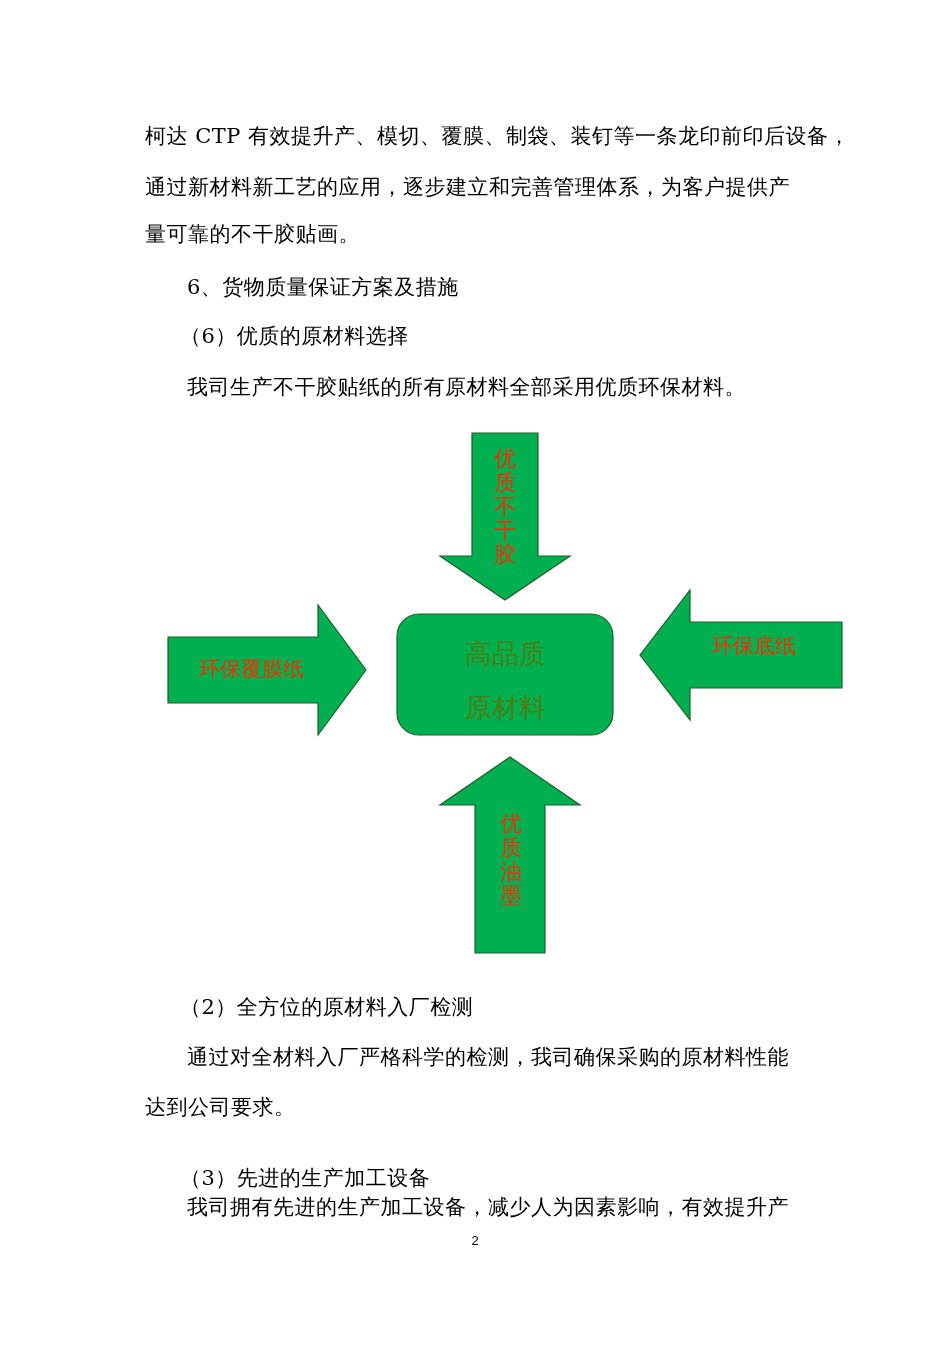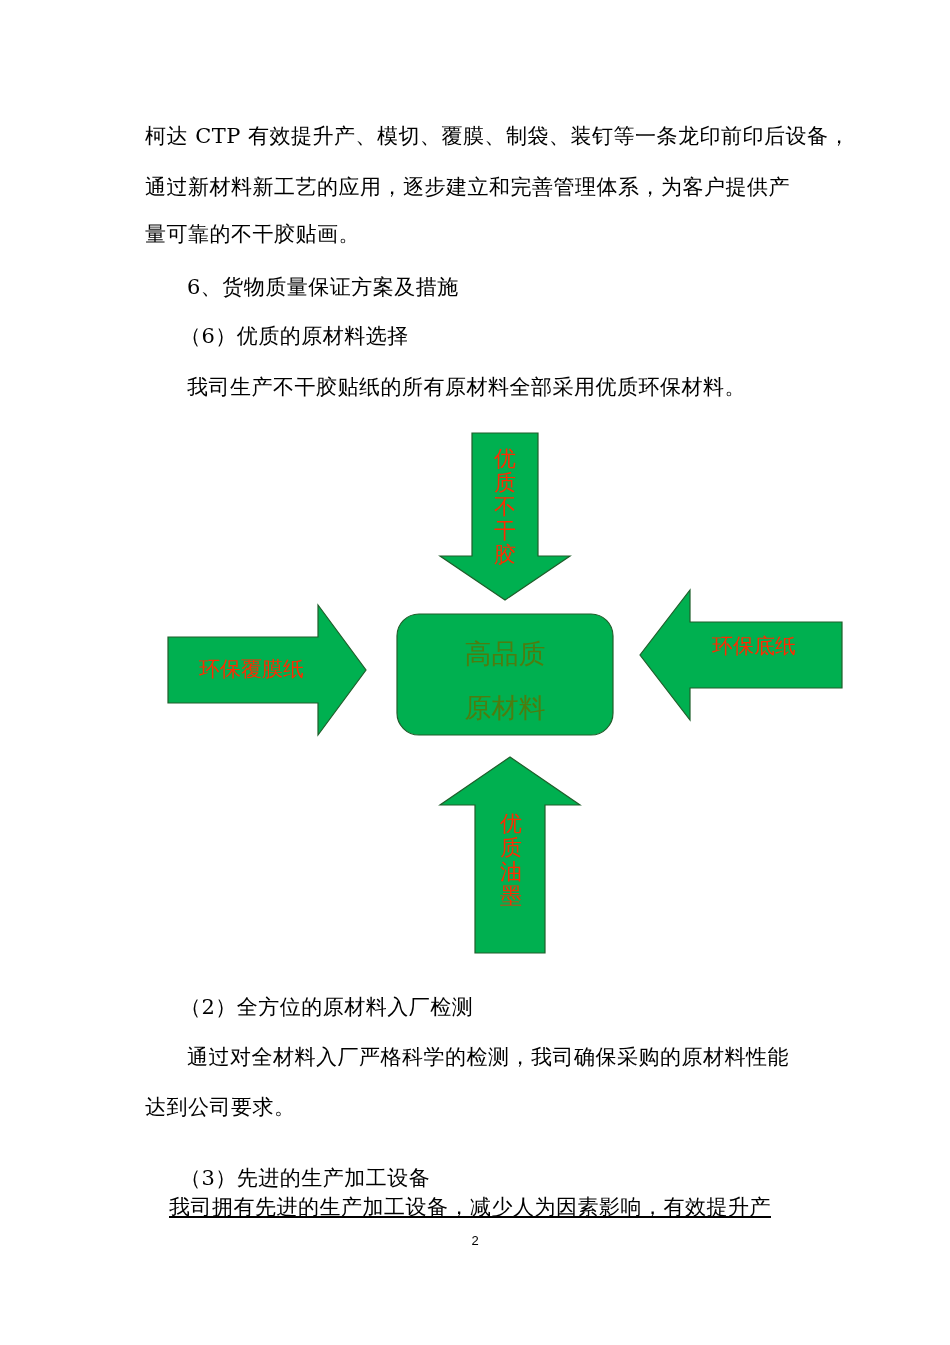--- a/index.html
+++ b/index.html
@@ -59,16 +59,16 @@
     <div class="vlabel" style="position:relative;">优</div>
     <div class="vlabel" style="position:relative;">质</div>
     <div class="vlabel" style="position:relative;">油</div>
     <div class="vlabel" style="position:relative;">墨</div>
   </div>
 
   <div class="line" style="left:180px;top:995px;">（2）全方位的原材料入厂检测</div>
   <div class="line" style="left:187px;top:1045px;">通过对全材料入厂严格科学的检测，我司确保采购的原材料性能</div>
   <div class="line" style="left:145px;top:1095px;">达到公司要求。</div>
   <div class="line" style="left:180px;top:1145px;margin-top:21px;">（3）先进的生产加工设备</div>
-  <div class="line" style="left:169px;top:1195px;text-decoration:underline;">我司拥有先进的生产加工设备，减少人为因素影响，有效提升产</div>
+  <div class="line" style="left:187px;top:1195px;">我司拥有先进的生产加工设备，减少人为因素影响，有效提升产</div>
 
   <div class="page-number">2</div>
 </div>
 
 </body></html>

